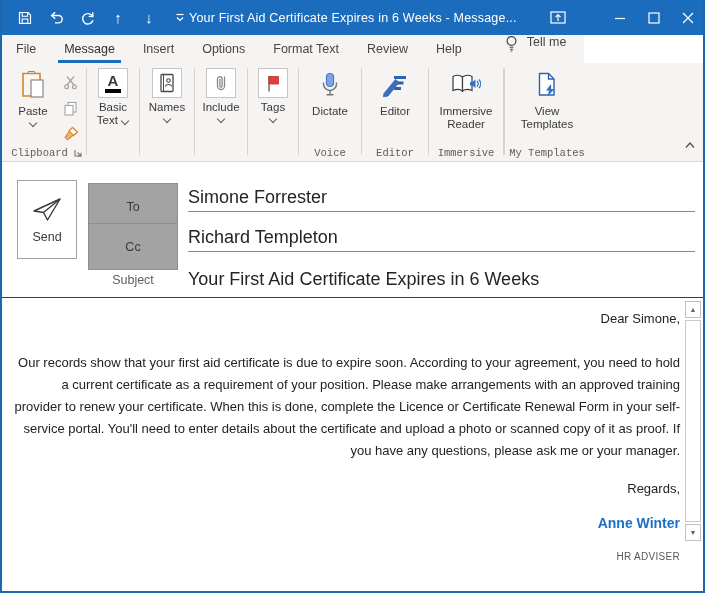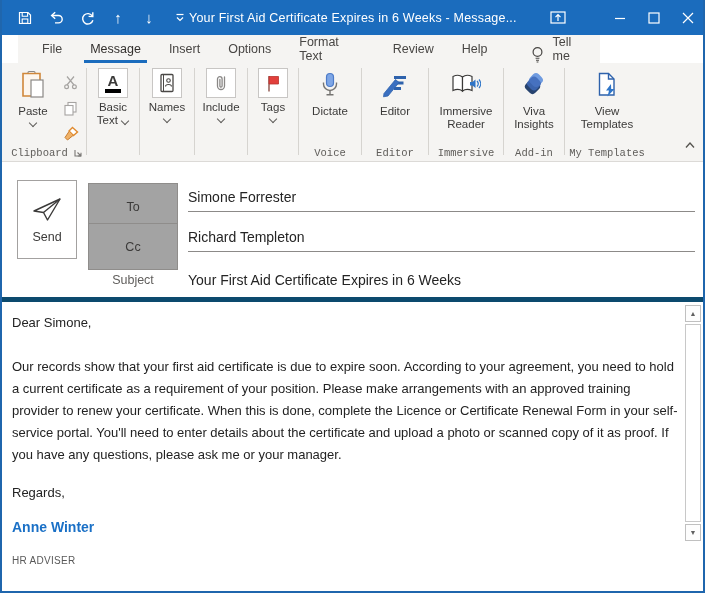--- a/index.html
+++ b/index.html
@@ -13,28 +13,28 @@
               background:#1b6cbd; display:flex; align-items:center; color:#fff; }
   .qat { display:flex; align-items:center; gap:13px; padding-left:16px; }
   .qbtn { width:18px; height:18px; display:flex; align-items:center; justify-content:center; cursor:default; }
   .qtxt { font-size:15px; color:#fff; line-height:18px; }
   .wtitle { font-size:12.5px; margin-left:0; white-space:nowrap; letter-spacing:0.2px; }
   .wcontrols { margin-left:auto; display:flex; align-items:center; }
   .wc { width:34px; height:35px; display:flex; align-items:center; justify-content:center; }
   .wc-popout { margin-right:28px; }
 
   
-  .tabrow { position:absolute; left:16px; top:35px; width:582px; height:28px;
-            background:#f5f4f2; display:flex; align-items:stretch; padding-left:10px;
+  .tabrow { position:absolute; left:0; top:35px; width:582px; height:28px;
+            background:#f5f4f2; display:flex; align-items:stretch; 
             font-size:12.5px; color:#484644; }
   .tab { padding:0 14px; display:flex; align-items:center; position:relative; cursor:default; }
   .tab.selected { color:#33302e; }
   .tab.selected::after { content:""; position:absolute; left:8px; right:8px; bottom:0;
                          height:3px; background:#1b6cbd; }
-  .tellme { display:flex; align-items:flex-end; gap:8px; margin-left:20px; padding:0 8px; }
+  .tellme { display:flex; align-items:flex-start; gap:8px; margin-left:20px; padding:0 8px; }
 
   
   .ribbon { position:absolute; left:0; top:63px; width:701px; height:99px;
             background:#f5f4f2; border-bottom:1px solid #dcdad7;
             display:flex; align-items:stretch; padding-left:6px; }
   .grp { display:flex; flex-direction:column; }
   .grp-body { height:82px; display:flex; justify-content:center; padding-top:5px; }
   .grp-label { height:16px; font-size:10.5px; color:#5f5d5a; text-align:center;
                display:flex; align-items:center; justify-content:center; gap:5px;font-family:Liberation Mono, monospace; }
   .gsep { width:1px; background:#d6d4d0; margin:5px 0 6px 0; }
@@ -62,28 +62,28 @@
   .send-btn { position:absolute; left:15px; top:18px; width:60px; height:79px;
               background:#fff; border:1px solid #a3a1a0; display:flex; flex-direction:column;
               align-items:center; justify-content:center; gap:7px; cursor:default; }
   .send-label { font-size:12.5px; color:#3b3a39; }
   .frow { position:absolute; left:86px; right:8px; height:30px; }
   .addr-btn { position:absolute; left:0; top:0; width:90px; height:47px; background:#a3a3a3;
               border:1px solid #8f8d8b; font-size:12.5px; color:#3b3a39;
               display:flex; align-items:center; justify-content:center; cursor:default; }
   .fvalue { position:absolute; left:100px; right:0; top:0; height:29px;
             border-bottom:1px solid #8c8a88; display:flex; align-items:center;
-            font-size:14px; color:#242424; }
+            font-size:18px; color:#242424; }
   .subj-label { position:absolute; left:0; top:0; width:90px; height:29px; font-size:12.5px;
                 color:#605e5c; display:flex; align-items:center; justify-content:center; }
   .fvalue.no-line { border-bottom:none; }
 
   
   .bodyarea { position:absolute; left:0; top:297px; width:701px; height:247px;
-              background:#fff; border-top:5px solid #0c4a6e; }
+              background:#fff; border-top:1px solid #0c4a6e;text-align:right; }
   .bodytext { position:absolute; left:10px; top:10px; width:668px; font-size:13px;
               color:#232323; line-height:22px; }
   .greeting { margin-bottom:22px; }
   .para { margin-bottom:16px; }
   .closing { margin-bottom:12px; }
   .sig-name { font-size:14px; font-weight:bold; color:#1a70c6; margin-bottom:12px; }
   .sig-title { font-size:10px; color:#595959; letter-spacing:0.3px; margin-bottom:11px; }
 
   
   .vscroll { position:absolute; right:2px; top:3px; bottom:3px; width:16px; }
@@ -358,37 +358,20 @@
           <div class="blabel" style="max-width:62px;"><span>Immersive Reader</span></div>
         </div>
       </div>
       <div class="grp-label">
           <span>Immersive</span>
         </div>
     </div>
 
     <div class="gsep"></div>
 
-    <div class="grp" style="width:60px;">
-      <div class="grp-body">
-        <div class="bigbtn">
-          <span class="iconfree">
-            <svg width="28" height="26" viewBox="0 0 28 26">
-                <rect x="6" y="8" width="13" height="13" rx="4" transform="rotate(45 12.5 14.5)" fill="#27436f"></rect>
-                <rect x="10" y="2" width="12" height="12" rx="4" transform="rotate(45 16 8)" fill="#6f9be0"></rect>
-                <rect x="8" y="5.5" width="12" height="12" rx="4" transform="rotate(45 14 11.5)" fill="#3f6ab8" opacity="0.85"></rect>
-              </svg>
-          </span>
-          <div class="blabel" style="max-width:50px;"><span>Viva Insights</span></div>
-        </div>
-      </div>
-      <div class="grp-label">
-          <span>Add-in</span>
-        </div>
-    </div>
 
     <div class="gsep"></div>
 
     <div class="grp" style="width:84px;">
       <div class="grp-body">
         <div class="bigbtn">
           <span class="iconfree">
             <svg width="24" height="27" viewBox="0 0 24 27">
                 <path d="M4.5 1.5 H13.5 L19 7 V23 H4.5 Z" fill="#fff" stroke="#2e62ac" stroke-width="1.4"></path>
                 <path d="M13.5 1.5 V7 H19" fill="none" stroke="#2e62ac" stroke-width="1.4"></path>

